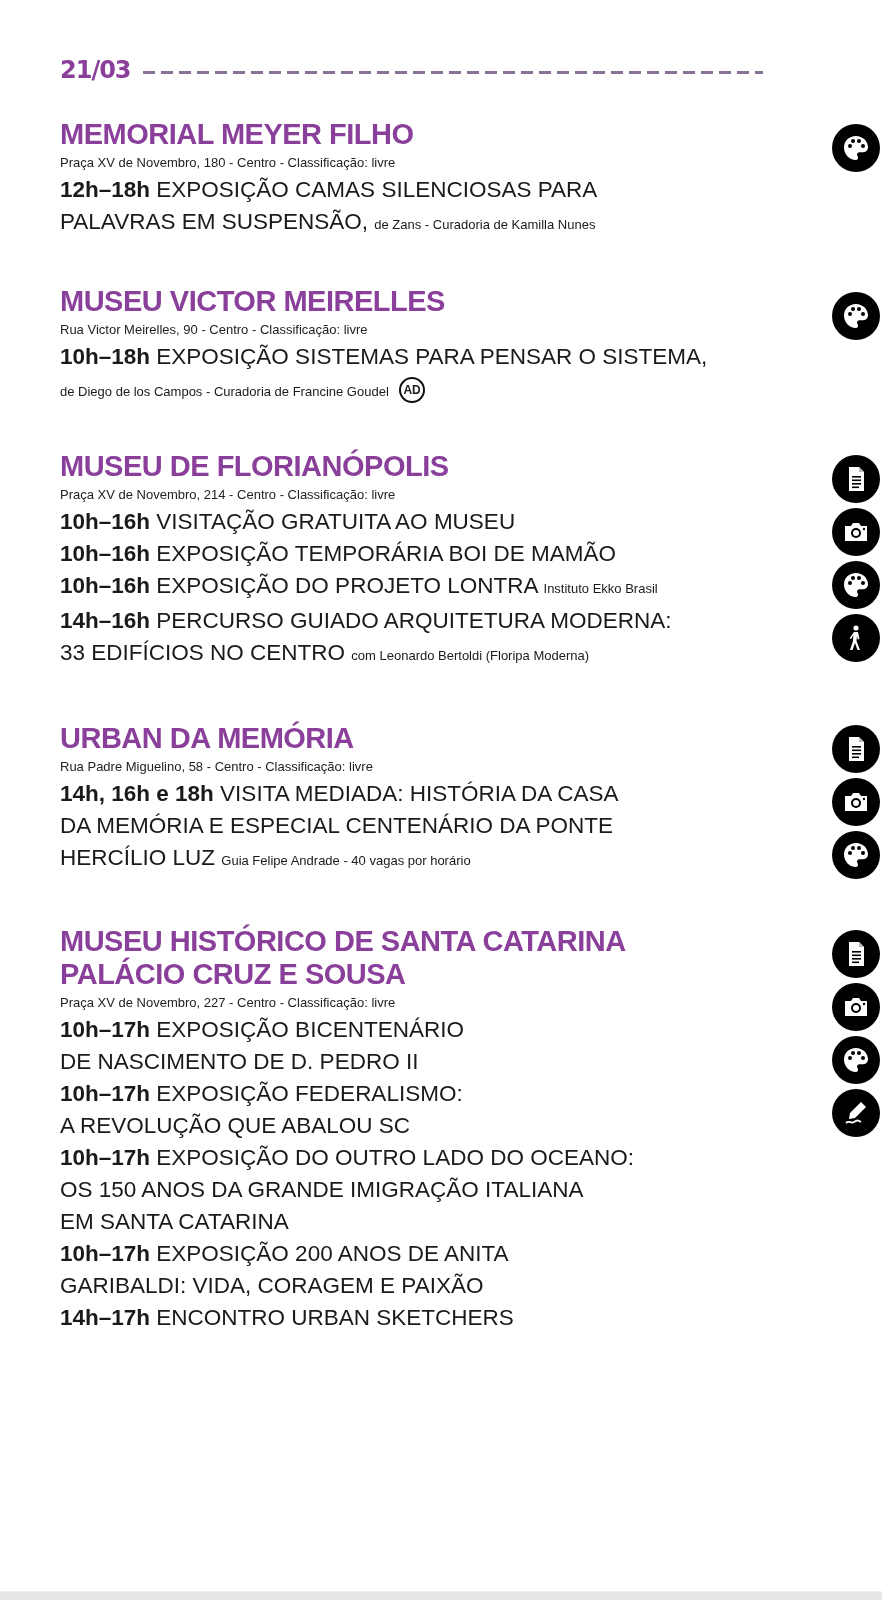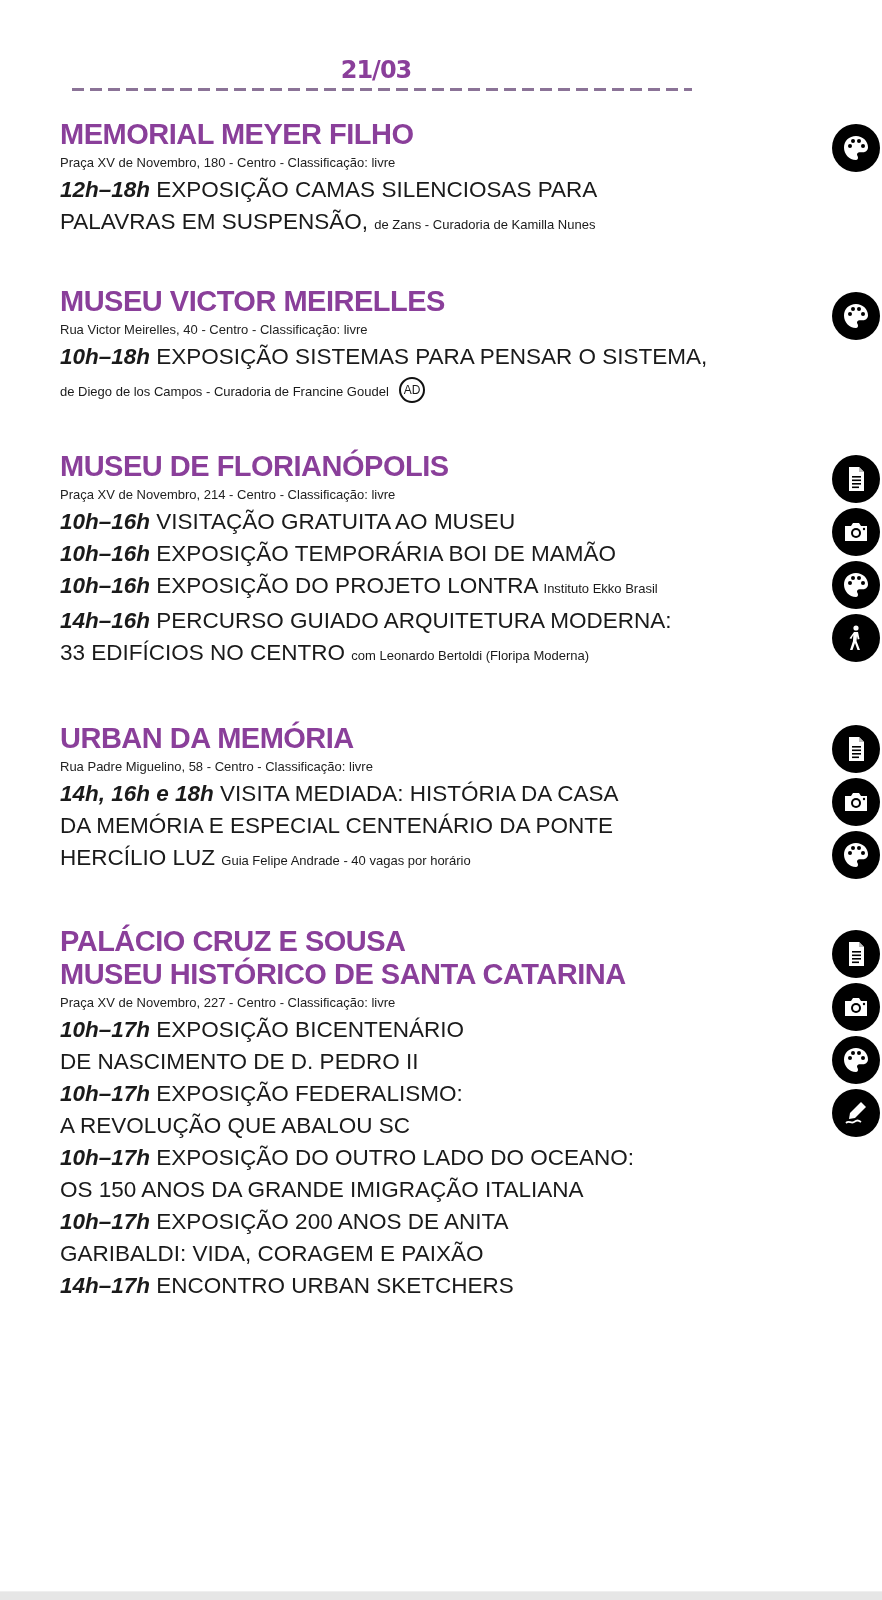--- a/index.html
+++ b/index.html
@@ -1,34 +1,34 @@
 <!DOCTYPE html>
 <html><head>
 <meta charset="utf-8">
 <style>
   html, body { margin: 0; padding: 0; }
   body {
     width: 882px; height: 1600px; background: #ffffff; position: relative; overflow: hidden;
     font-family: "Liberation Sans", sans-serif; color: #1a1a1a;
   }
   .page { position: absolute; left: 60px; top: 0; width: 800px; }
-  .date-row { position: absolute; top: 56px; left: 0; display: flex; align-items: center; flex-direction: column; }
+  .date-row { position: absolute; top: 56px; left: 0; display: flex; align-items: center; }
   .date { font-family: "DejaVu Sans", sans-serif; font-weight: bold; font-size: 24px; color: #8a3f9a; letter-spacing: -1px; }
   .dashes { margin-left: 12px; width: 620px; height: 3px; margin-top: 4px;
     background-image: repeating-linear-gradient(to right, #8b7397 0 12px, transparent 12px 18px); }
 
   .venue { position: absolute; left: 0; width: 780px; }
   .venue-title { font-family: Liberation Sans, sans-serif; font-weight: bold; font-size: 29px; color: #8a3f9a;
     line-height: 33px; letter-spacing: -0.5px; margin: 0; }
   .address { font-size: 13px; line-height: 22px; color: #222; margin-top: 1px; }
   .event { font-size: 22.5px; line-height: 32px; color: #1a1a1a; }
-  .time { font-weight: bold; font-style: italic; }
+  .time { font-weight: bold; }
   .small { font-size: 13px; }
   .ad-badge { display: inline-block; width: 26px; height: 26px; border: 2px solid #111; border-radius: 50%;
-    font-size: 12px; font-weight: normal; text-align: center; line-height: 26px; margin-left: 4px; vertical-align: middle; box-sizing: border-box; line-height: 22px; }
+    font-size: 12px; font-weight: bold; text-align: center; line-height: 26px; margin-left: 4px; vertical-align: middle; box-sizing: border-box; line-height: 22px; }
 
   .icons { position: absolute; left: 772px; display: flex; flex-direction: column; gap: 5px; }
   .icon { width: 48px; height: 48px; border-radius: 50%; background: #000; display: flex; align-items: center; justify-content: center; }
   .icon svg { width: 30px; height: 30px; }
 
   .bottom-bar { position: absolute; left: 0; bottom: 0; width: 882px; height: 8px; background: #e6e6e6; border-top: 1px solid #efefef; }
 </style>
 </head>
 <body>
 
@@ -86,21 +86,21 @@
   <div class="icons" style="top:124px;">
     <div class="icon">
         <svg>
           <use href="#sym-palette"></use>
         </svg>
       </div>
   </div>
 
   <div class="venue" style="top:285px;">
     <h2 class="venue-title">MUSEU VICTOR MEIRELLES</h2>
-    <div class="address">Rua Victor Meirelles, 40 - Centro - Classificação: livre</div>
+    <div class="address">Rua Victor Meirelles, 90 - Centro - Classificação: livre</div>
     <div class="event">
       <span class="time">10h–18h</span>
       <span>EXPOSIÇÃO SISTEMAS PARA PENSAR O SISTEMA,</span><br>
       <span class="small">de Diego de los Campos - Curadoria de Francine Goudel</span>
       <span class="ad-badge">AD</span>
     </div>
   </div>
   <div class="icons" style="top:292px;">
     <div class="icon">
         <svg>
@@ -178,37 +178,38 @@
         </svg>
       </div>
     <div class="icon">
         <svg>
           <use href="#sym-palette"></use>
         </svg>
       </div>
   </div>
 
   <div class="venue" style="top:925px;">
+    <h2 class="venue-title">MUSEU HISTÓRICO DE SANTA CATARINA</h2>
     <h2 class="venue-title">PALÁCIO CRUZ E SOUSA</h2>
-    <h2 class="venue-title">MUSEU HISTÓRICO DE SANTA CATARINA</h2>
     <div class="address">Praça XV de Novembro, 227 - Centro - Classificação: livre</div>
     <div class="event">
       <span class="time">10h–17h</span>
       <span>EXPOSIÇÃO BICENTENÁRIO</span><br>
       <span>DE NASCIMENTO DE D. PEDRO II</span>
     </div>
     <div class="event">
       <span class="time">10h–17h</span>
       <span>EXPOSIÇÃO FEDERALISMO:</span><br>
       <span>A REVOLUÇÃO QUE ABALOU SC</span>
     </div>
     <div class="event">
       <span class="time">10h–17h</span>
       <span>EXPOSIÇÃO DO OUTRO LADO DO OCEANO:</span><br>
       <span>OS 150 ANOS DA GRANDE IMIGRAÇÃO ITALIANA</span><br>
+      <span>EM SANTA CATARINA</span>
     </div>
     <div class="event">
       <span class="time">10h–17h</span>
       <span>EXPOSIÇÃO 200 ANOS DE ANITA</span><br>
       <span>GARIBALDI: VIDA, CORAGEM E PAIXÃO</span>
     </div>
     <div class="event">
       <span class="time">14h–17h</span>
       <span>ENCONTRO URBAN SKETCHERS</span>
     </div>

